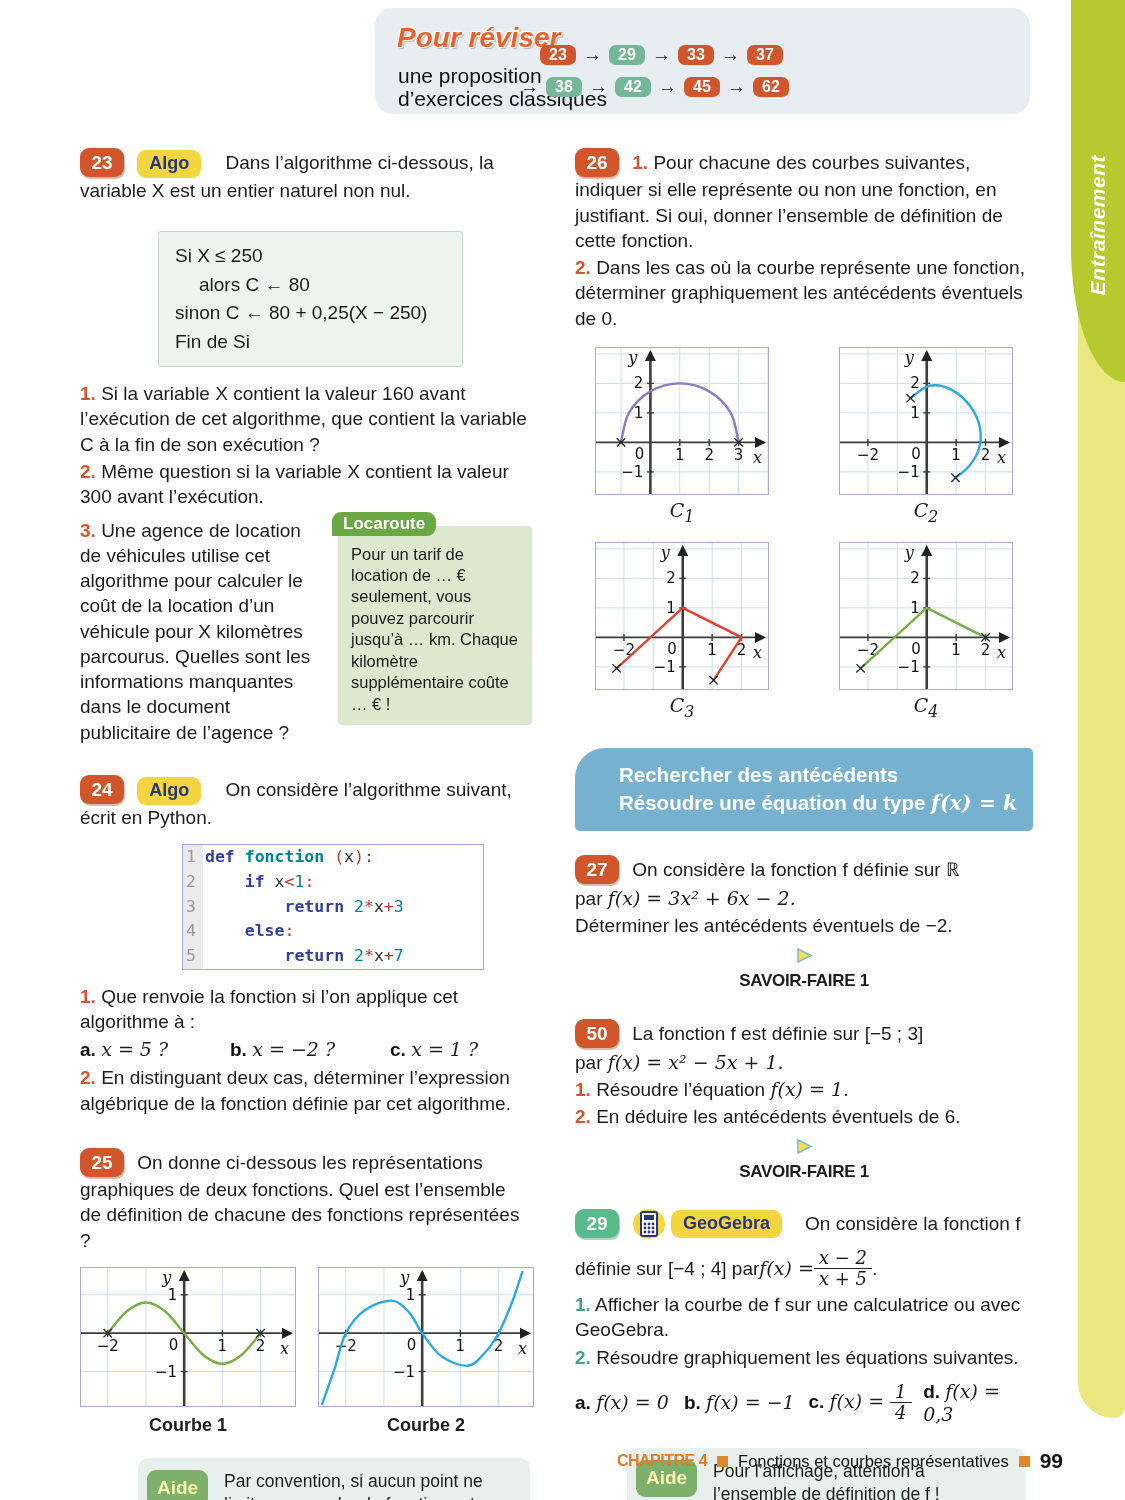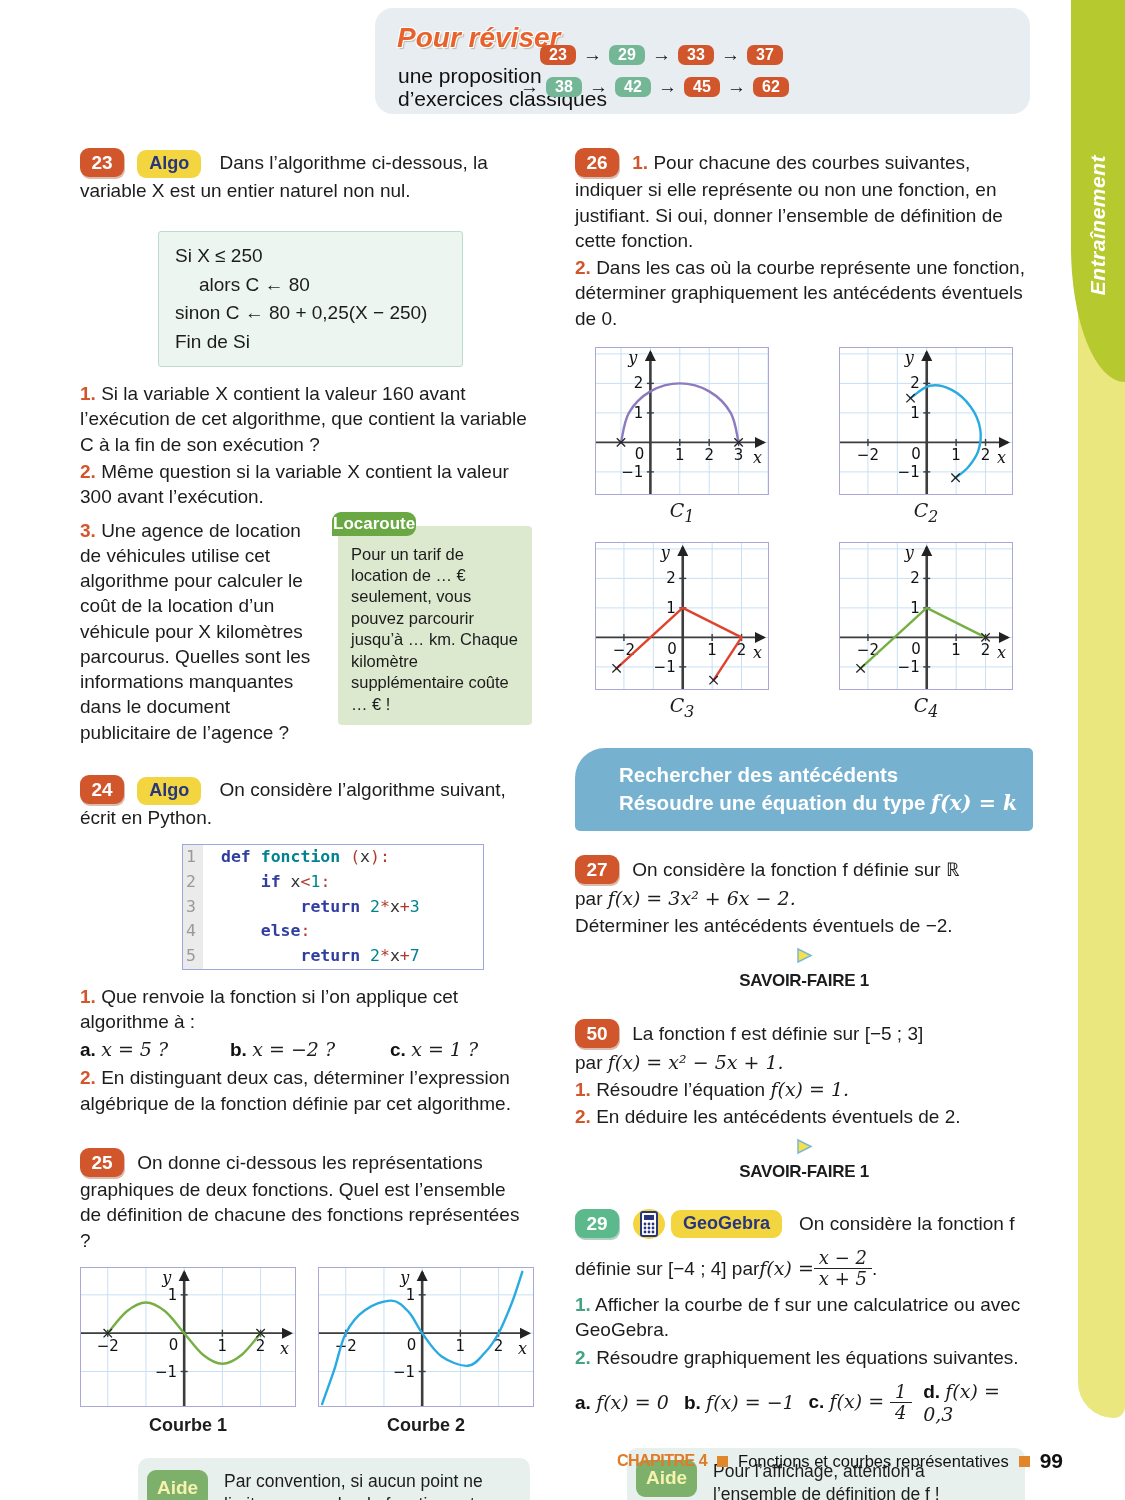--- a/index.html
+++ b/index.html
@@ -22,42 +22,42 @@
   .hb-badge.orange { background:#d2562b; }
   .hb-badge.green  { background:#74b796; }
 
   
   .col-left  { position:absolute; left:80px;  top:146px; width:452px; }
   .col-right { position:absolute; left:575px; top:146px; width:458px; }
 
   p.t { font-size:19px; line-height:1.33; margin:2px 0; }
   .exnum { display:inline-block; min-width:44px; text-align:center; background:#d2562b; color:#fff; font-weight:bold; font-size:19px; padding:2px 8px; border-radius:9px; margin-right:8px; box-shadow:1px 2px 0 rgba(150,60,20,.35); }
   .exnum.green { background:#5cb98c; box-shadow:1px 2px 0 rgba(40,120,80,.35); }
-  .tag { display:inline-block; background:#f2d53f; color:#28367e; font-weight:bold; font-size:18px; padding:2px 12px; border-radius:9px; margin-right:13px; }
+  .tag { display:inline-block; background:#f2d53f; color:#28367e; font-weight:bold; font-size:18px; padding:2px 12px; border-radius:9px; margin-right:19px; }
   .qnum { color:#d2562b; font-weight:bold; }
   .ex29 .qnum { color:#43a383; }
   .abc { font-weight:bold; color:#111; }
   .math { font-family:"DejaVu Serif", serif; font-style:italic; }
 
   
   .algo-box { width:305px; margin:28px 0 14px 78px; background:#ecf5ef; border:1.5px solid #bedccb; border-radius:3px; padding:10px 16px; font-size:19px; line-height:1.5; }
   .algo-box div:nth-child(2) { padding-left:24px; }
 
   
   .row3 { display:flex; margin-top:6px; gap:14px; }
   .q3col { width:244px; }
   .loca { position:relative; width:194px; margin-top:10px; }
-  .loca-label { position:absolute; top:-14px; left:-6px; background:#69a843; color:#fff; font-weight:bold; font-size:17px; padding:2px 1px; border-radius:9px 9px 9px 0; }
+  .loca-label { position:absolute; top:-14px; left:-6px; background:#69a843; color:#fff; font-weight:bold; font-size:17px; padding:2px 11px; border-radius:9px 9px 9px 0; }
   .loca-body { background:#dce9cf; border-radius:4px; padding:18px 10px 10px 13px; font-size:16.5px; line-height:1.3; }
 
   
   .code-box { width:302px; margin:14px 0 14px 102px; border:1.5px solid #9fa8da; background:#fff; font-family:"DejaVu Sans Mono", monospace; font-size:16.5px; line-height:1.5; }
   .cl { display:flex; }
   .ln { width:20px; background:#ebebeb; color:#999; text-align:left; padding-left:3px; flex:none; }
-  .code-line { white-space:pre; padding-left:18px; color:#333; }
+  .code-line { white-space:pre; padding-left:2px; color:#333; }
   .code-line .kw { color:#303f9f; font-weight:bold; }
   .code-line .fn { color:#00838f; font-weight:bold; }
   .code-line .nm { color:#00838f; }
   .code-line .op { color:#b03a2e; }
 
   .items-row { display:flex; font-size:19px; margin:4px 0; }
   .items-row > div:nth-child(1){ width:150px; } .items-row > div:nth-child(2){ width:160px; }
 
   
   .graph-box { border:1.5px solid #a9a9d6; background:#fff; }
@@ -472,21 +472,21 @@
       </div>
     </div>
 
     <div class="ex">
       <p class="t">
         <span class="exnum">50</span>
         <span>La fonction f est définie sur [−5 ; 3]</span>
       </p>
       <p class="t"><span>par </span><span class="math">f(x) = x² − 5x + 1.</span></p>
       <p class="t"><span class="qnum">1.</span> <span>Résoudre l’équation </span><span class="math">f(x) = 1.</span></p>
-      <p class="t"><span class="qnum">2.</span> <span>En déduire les antécédents éventuels de 2.</span></p>
+      <p class="t"><span class="qnum">2.</span> <span>En déduire les antécédents éventuels de 6.</span></p>
       <div class="sf">
         <svg width="17" height="17" viewBox="0 0 17 17">
             <polygon points="2,2 15,8.5 2,15" fill="#f7e14b" stroke="#7db7d4" stroke-width="1.5"></polygon>
           </svg>
         <span>SAVOIR-FAIRE 1</span>
       </div>
     </div>
 
     <div class="ex ex29" style="margin-top:24px">
       <p class="t" style="display:flex;align-items:center;gap:4px">

